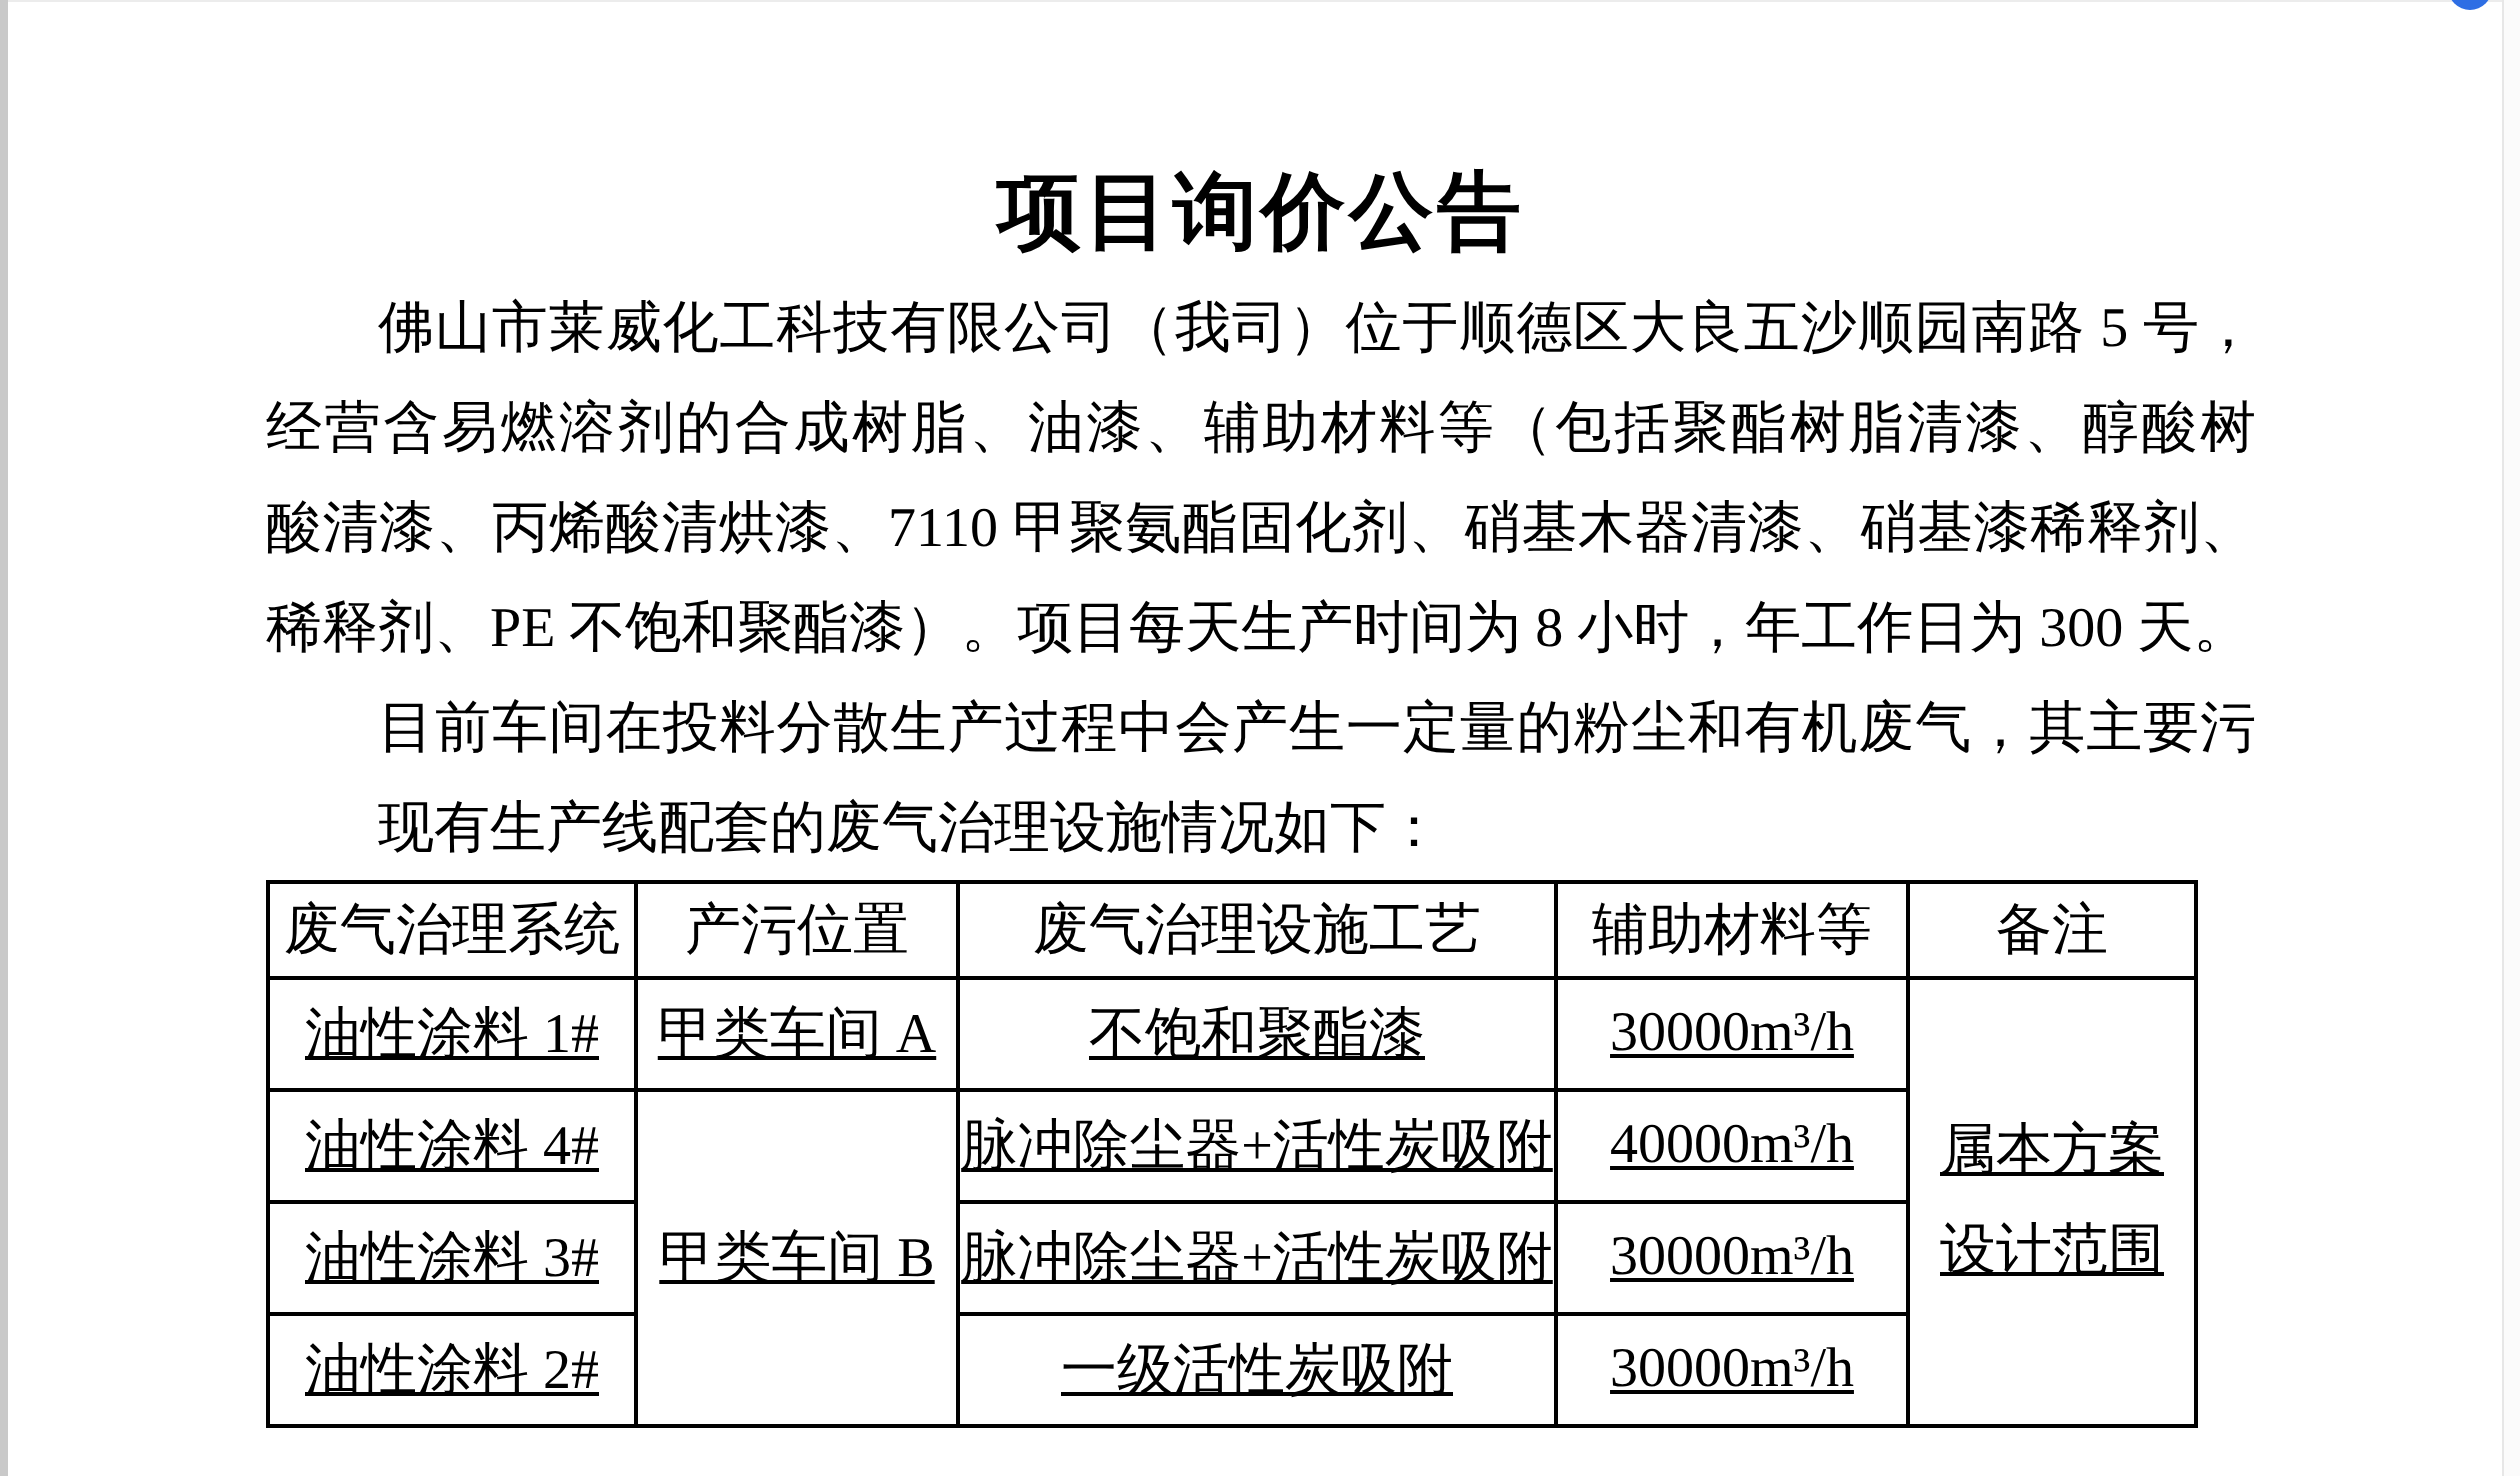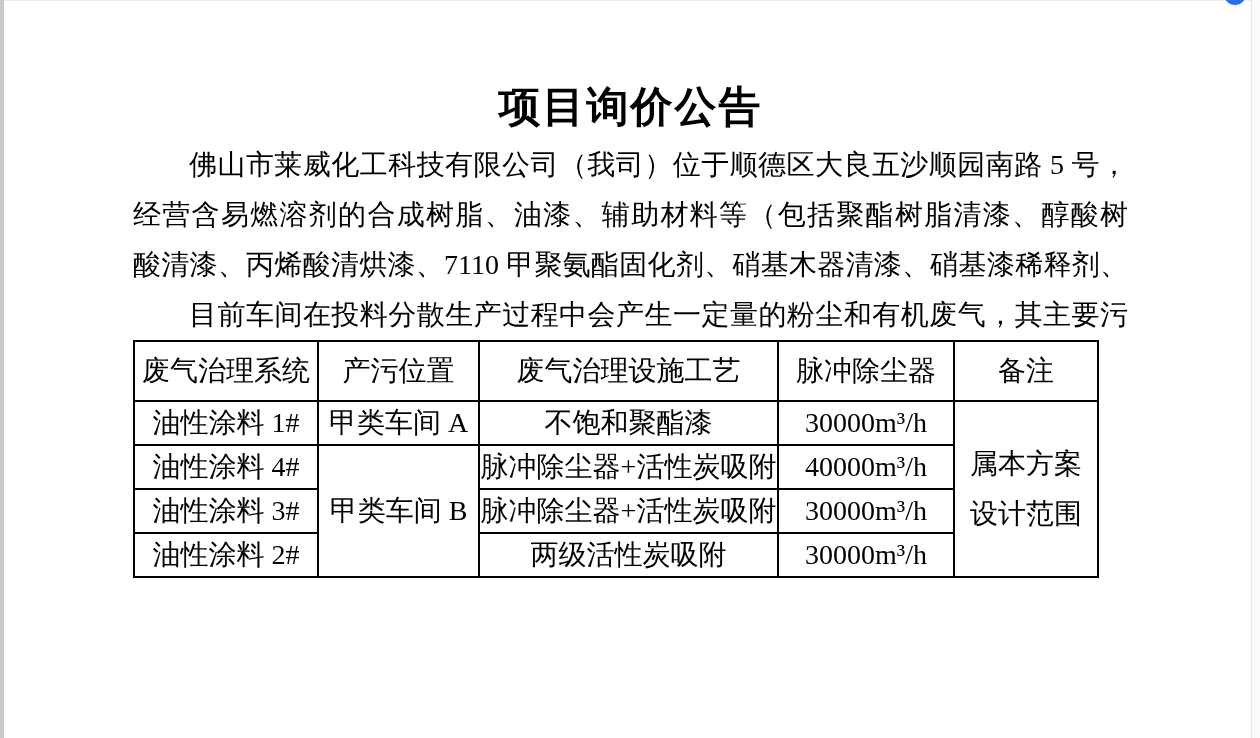--- a/index.html
+++ b/index.html
@@ -46,58 +46,62 @@
   .para-line.full { text-align: justify; text-align-last: justify; white-space: normal; overflow: hidden; }
   .para-line.first { text-indent: 2em; }
   table.waste-table {
     border-collapse: collapse; table-layout: fixed;
     width: 964px; margin-top: 0;
   }
   table.waste-table th, table.waste-table td {
     border: 2px solid #000; text-align: center; vertical-align: middle;
     font-size: 28px; font-weight: normal; overflow: hidden;
   }
-  table.waste-table thead th { height: 60px; }
-  table.waste-table tbody td { height: 44px; }
+  table.waste-table thead th { height: 48px; }
+  table.waste-table tbody td { height: 56px; text-decoration: underline; }
   .remark-line { line-height: 50px; text-align: center; }
 </style>
 </head>
 <body>
 
 <div class="page">
 
   <div class="content">
 
     <div class="doc-title">项目询价公告</div>
 
     <div>
       <div class="para-line first full">佛山市莱威化工科技有限公司（我司）位于顺德区大良五沙顺园南路 5 号，主要生产</div>
       <div class="para-line full">经营含易燃溶剂的合成树脂、油漆、辅助材料等（包括聚酯树脂清漆、醇酸树脂、丙烯</div>
       <div class="para-line full">酸清漆、丙烯酸清烘漆、7110 甲聚氨酯固化剂、硝基木器清漆、硝基漆稀释剂、聚酯漆</div>
+      <div class="para-line">稀释剂、PE 不饱和聚酯漆）。项目每天生产时间为 8 小时，年工作日为 300 天。</div>
     </div>
 
     <div>
       <div class="para-line first full">目前车间在投料分散生产过程中会产生一定量的粉尘和有机废气，其主要污染因子为</div>
     </div>
 
+    <div>
+      <div class="para-line first">现有生产线配套的废气治理设施情况如下：</div>
+    </div>
 
     <table class="waste-table">
       <colgroup>
         <col style="width:184px">
         <col style="width:161px">
         <col style="width:299px">
         <col style="width:176px">
         <col style="width:144px">
       </colgroup>
       <thead>
         <tr>
           <th>废气治理系统</th>
           <th>产污位置</th>
           <th>废气治理设施工艺</th>
-          <th>脉冲除尘器</th>
+          <th>辅助材料等</th>
           <th>备注</th>
         </tr>
       </thead>
       <tbody>
         <tr>
           <td>油性涂料 1#</td>
           <td>甲类车间 A</td>
           <td>不饱和聚酯漆</td>
           <td>30000m³/h</td>
           <td rowspan="4">
@@ -111,21 +115,21 @@
           <td>脉冲除尘器+活性炭吸附</td>
           <td>40000m³/h</td>
         </tr>
         <tr>
           <td>油性涂料 3#</td>
           <td>脉冲除尘器+活性炭吸附</td>
           <td>30000m³/h</td>
         </tr>
         <tr>
           <td>油性涂料 2#</td>
-          <td>两级活性炭吸附</td>
+          <td>一级活性炭吸附</td>
           <td>30000m³/h</td>
         </tr>
       </tbody>
     </table>
 
   </div>
 
   <div class="window-edge-left"></div>
   <div class="window-edge-top"></div>
   <div class="right-divider"></div>

